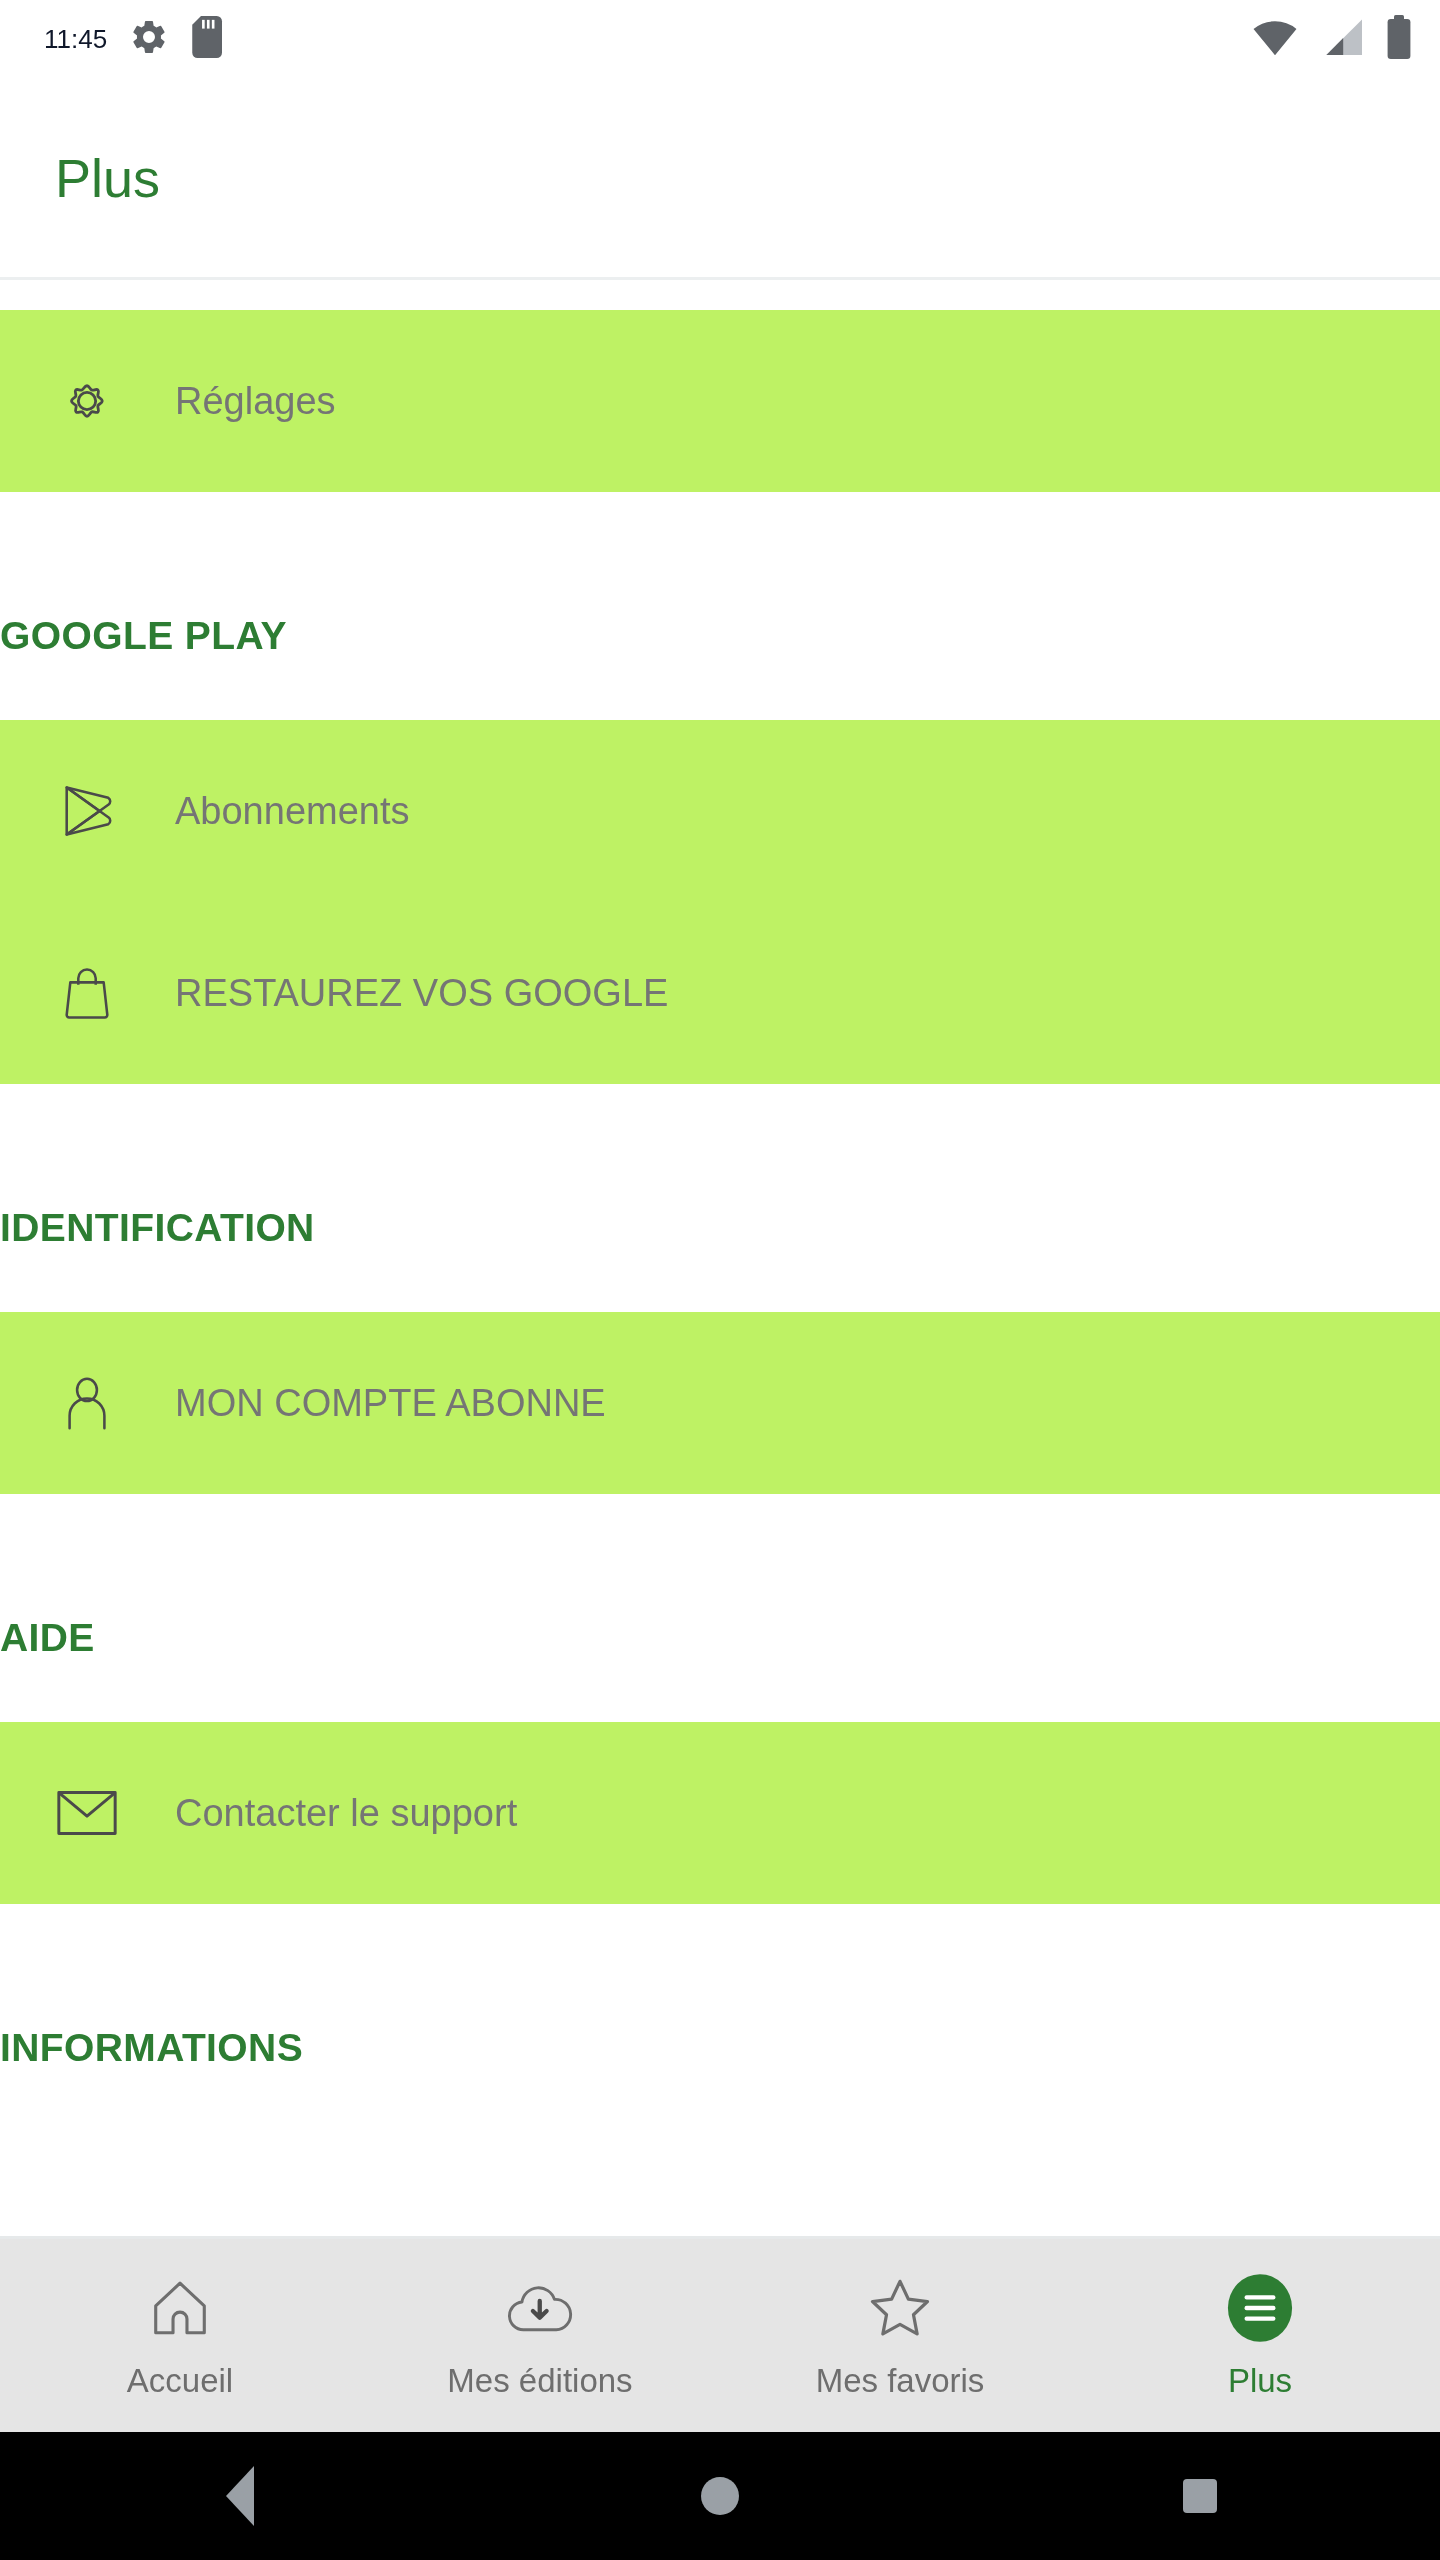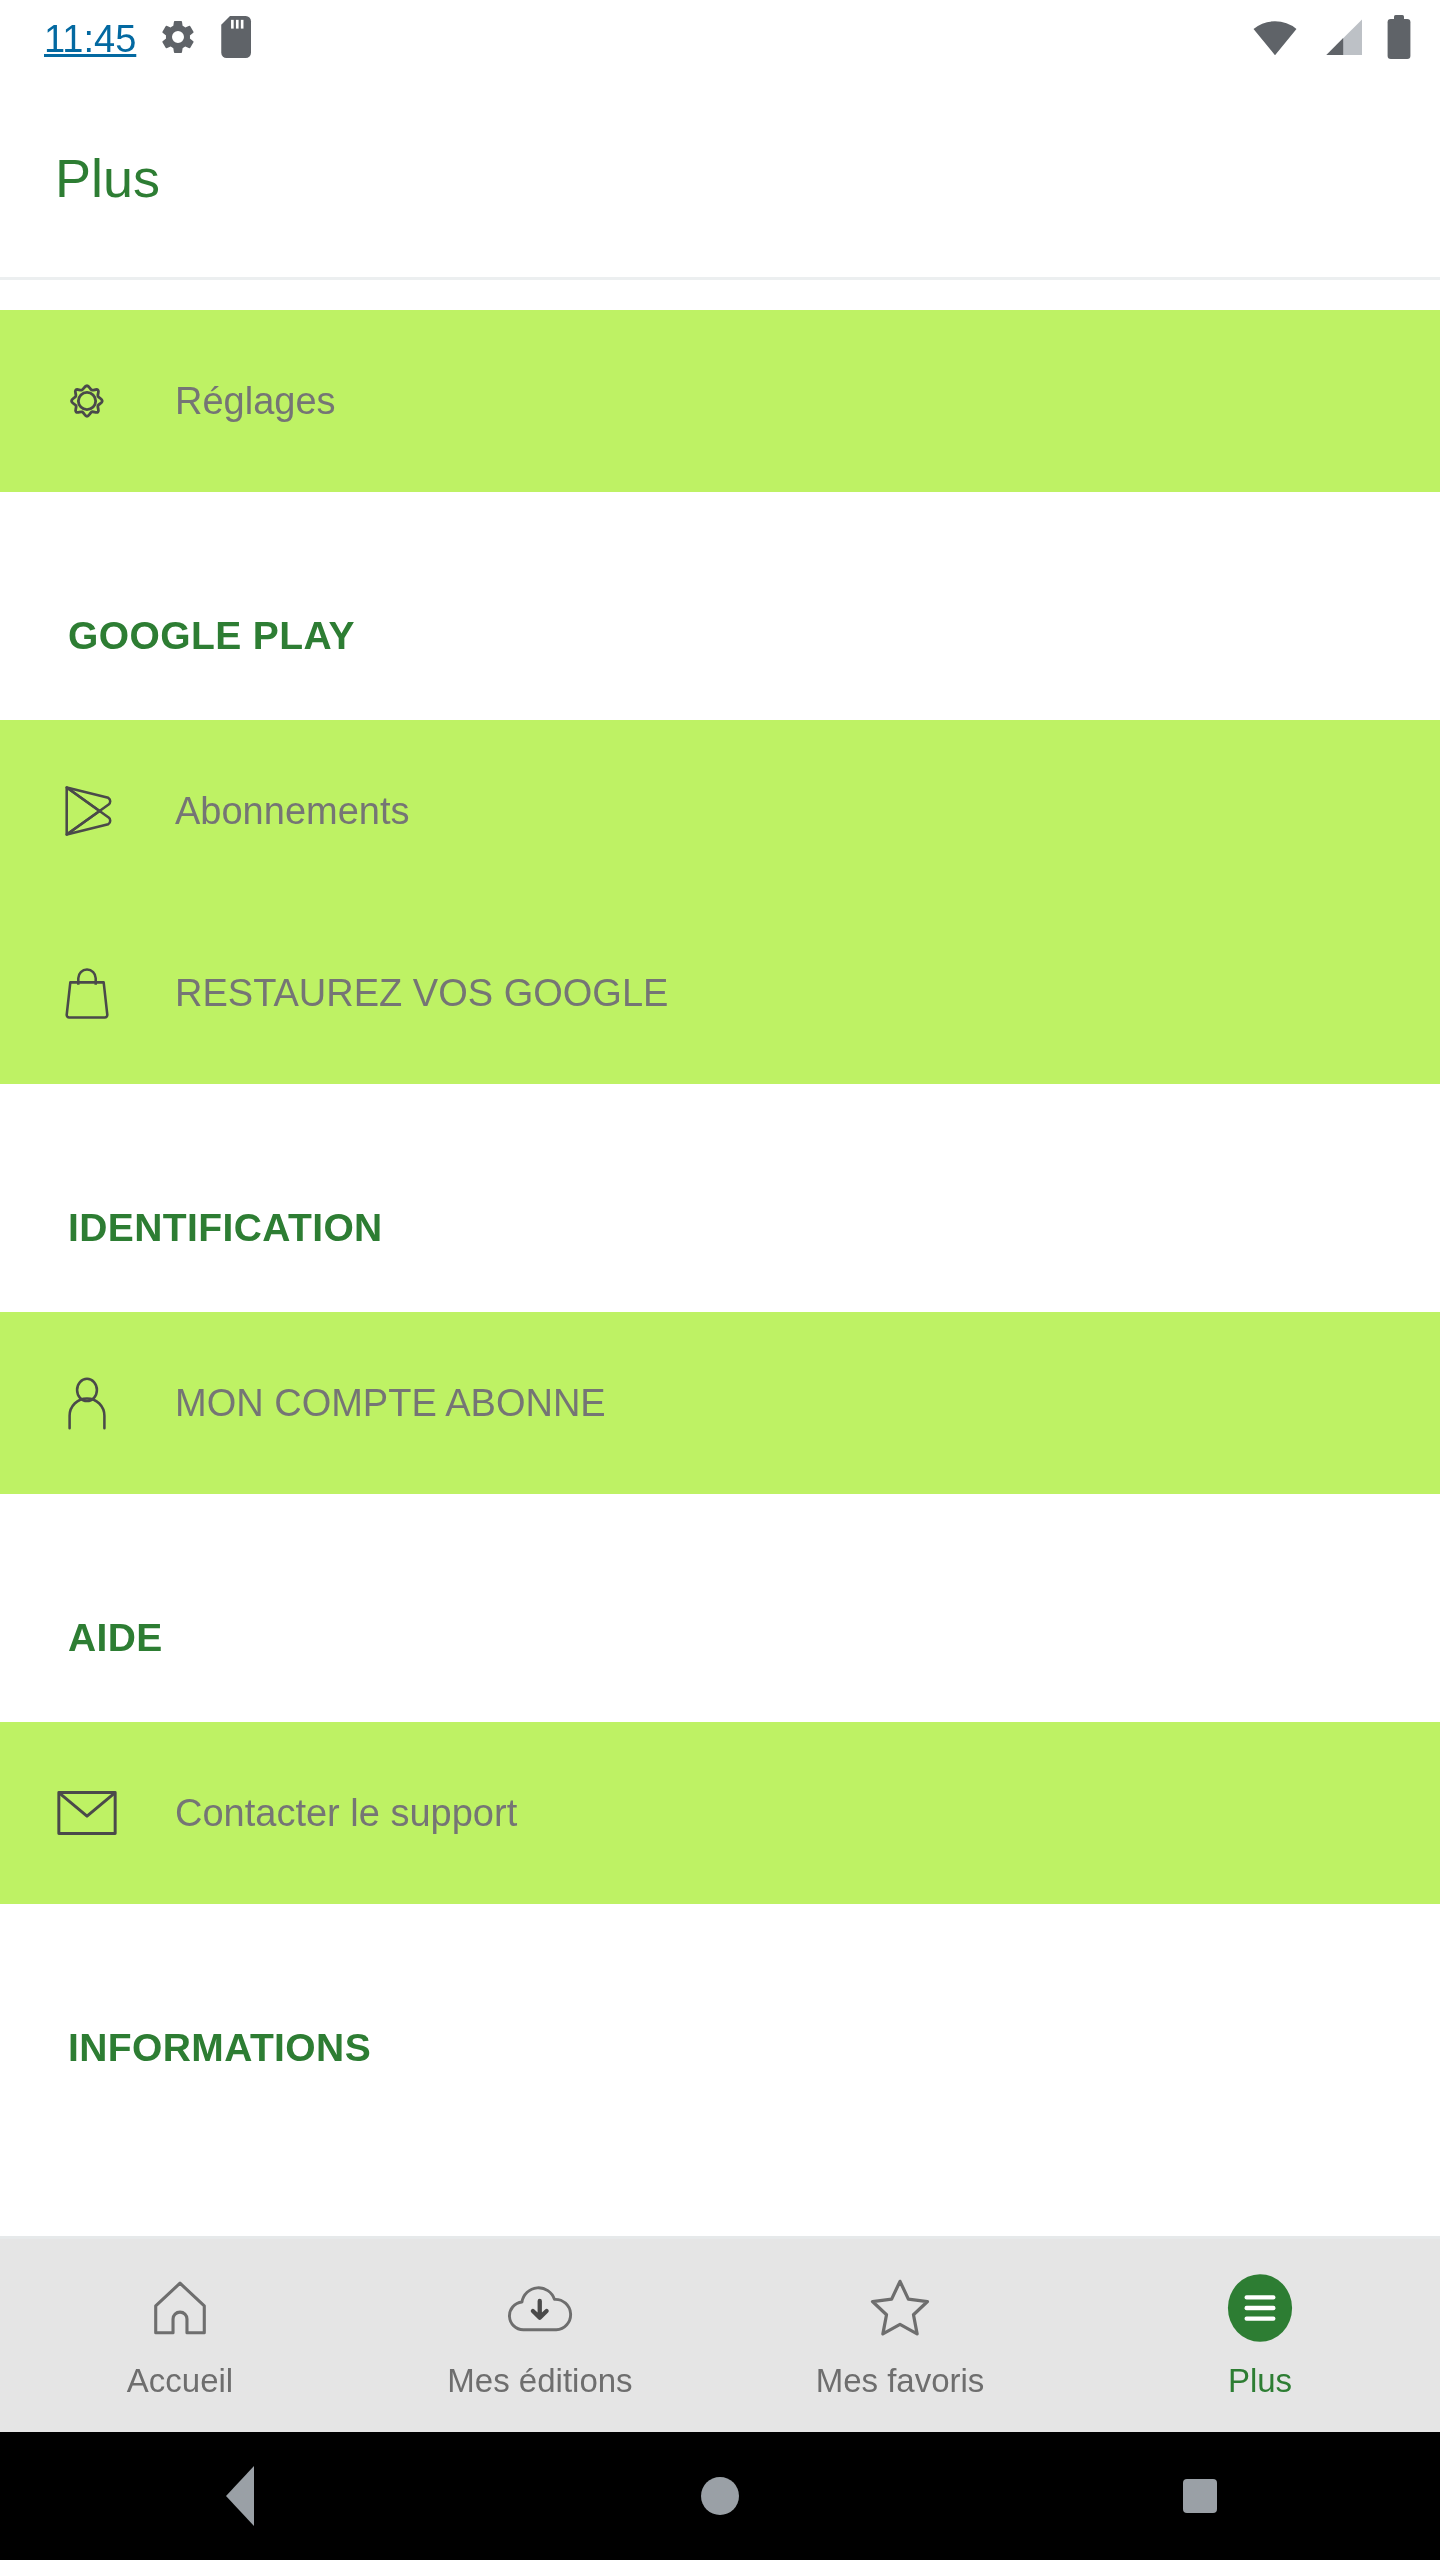--- a/index.html
+++ b/index.html
@@ -27,25 +27,24 @@
     display: flex;
     align-items: center;
     padding: 0 28px 0 44px;
   }
   .status-left {
     display: flex;
     align-items: center;
     gap: 22px;
   }
   .status-clock {
-    font-size: 38px;
-    color: #0369a1;
+    font-size: 26px;
+    color: #0f172a;
     letter-spacing: 0px;
     font-weight: 400;
-    text-decoration: underline;
   }
   .status-right {
     margin-left: auto;
     display: flex;
     align-items: center;
     gap: 22px;
   }
   .status-icon { display: block; }
 
   
@@ -93,21 +92,20 @@
     font-size: 38px;
     color: #757575;
     font-weight: 400;
     white-space: nowrap;
   }
 
   .section-header {
     height: 116px;
     display: flex;
     align-items: flex-end;
-    padding-left: 68px;
     padding-bottom: 6px;
   }
   .section-header span {
     font-size: 39px;
     font-weight: 700;
     color: #2d7d33;
     letter-spacing: 0.4px;
   }
 
   .spacer-sm { height: 56px; }

